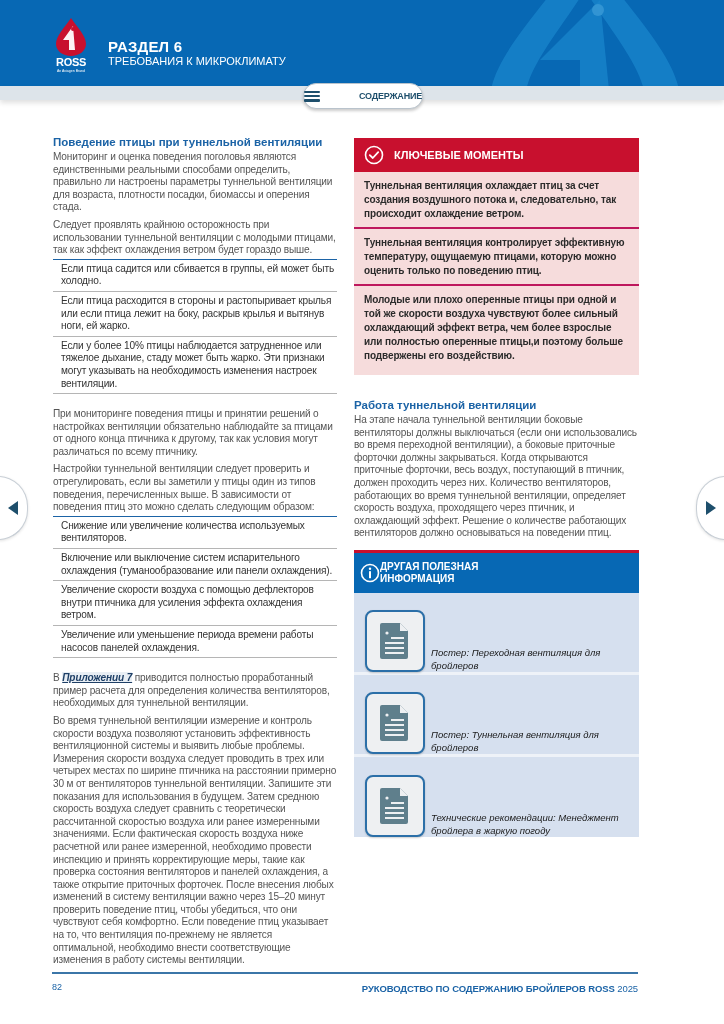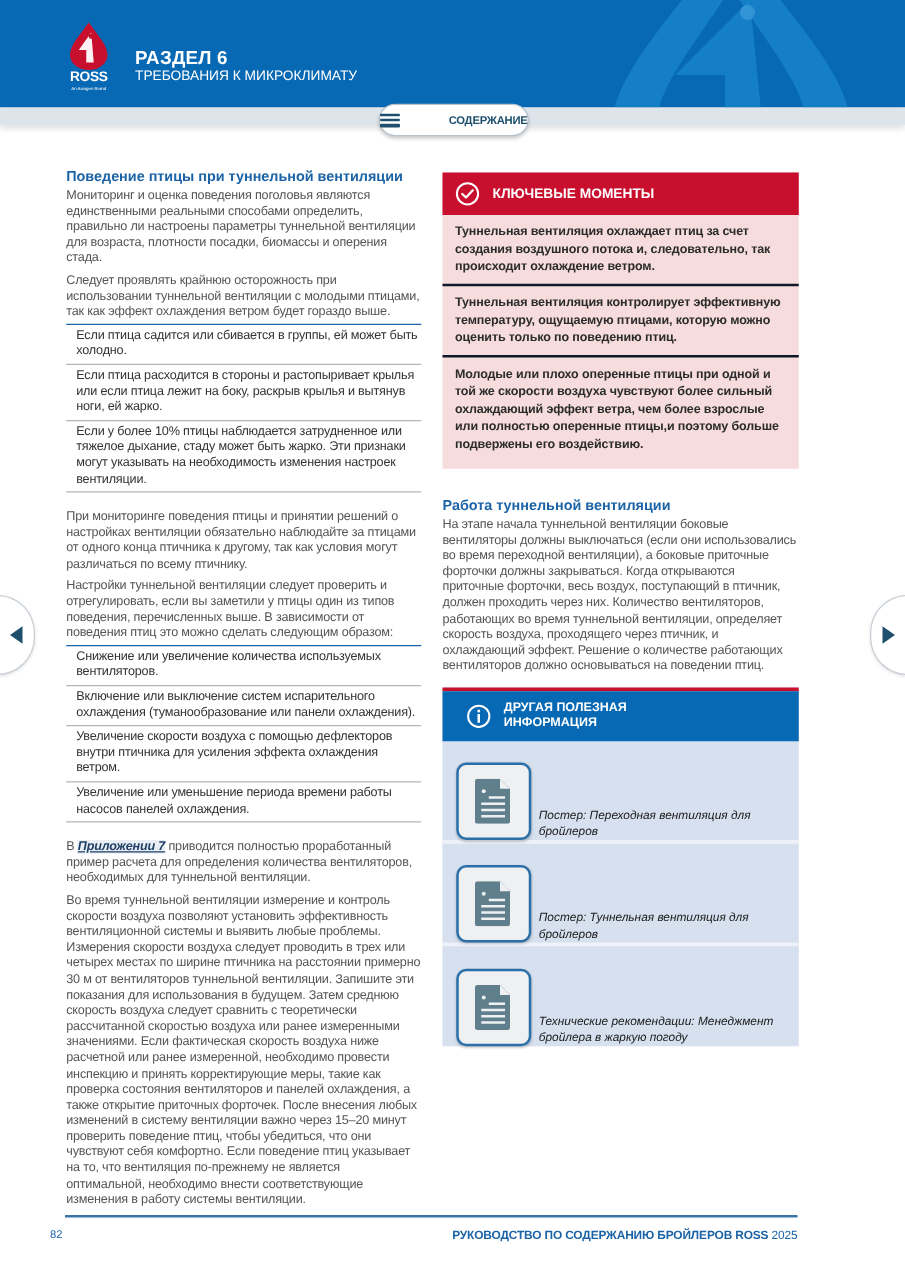--- a/index.html
+++ b/index.html
@@ -28,40 +28,40 @@
   .p.ruled { border-bottom: 1.5px solid #1b63a6; padding-bottom: 2px; margin-bottom: 0; }
   .blist { margin-bottom: 14px; }
   .bitem { font-size: 10.1px; line-height: 12.6px; color: #333; padding: 3px 0 3px 8px; border-bottom: 1px solid #b5b5b5; letter-spacing: -0.15px; }
   .bitem:last-child { border-bottom: 1px solid #b5b5b5; }
   .link-strong { font-weight: bold; font-style: italic; color: #1e3f66; text-decoration: underline; background: #e8eef4; }
 
   .kp-box { width: 285px; background: #f6dcdc; margin-bottom: 24px; }
   .kp-head { background: #c8102e; height: 34px; display: flex; align-items: center; padding-left: 10px; gap: 10px; }
   .kp-icon { width: 20px; height: 20px; }
   .kp-title { color: #fff; font-weight: bold; font-size: 11px; }
-  .kp-item { font-size: 10px; line-height: 14px; font-weight: bold; color: #2b2b2b; padding: 7px 8px 6px 10px; border-bottom: 2px solid #0f172a; letter-spacing: -0.1px; }
+  .kp-item { font-size: 10px; line-height: 14px; font-weight: bold; color: #2b2b2b; padding: 7px 8px 6px 10px; border-bottom: 2px solid #be185d; letter-spacing: -0.1px; }
   .kp-item:last-child { border-bottom: none; padding-bottom: 12px; }
 
   .info-box { width: 285px; margin-top: 10px; border-top: 3px solid #c8102e; background: #d6e0ef; }
-  .info-head { background: #0768b4; height: 40px; display: flex; align-items: center; padding-left: 19px; gap: 10px; }
+  .info-head { background: #0768b4; height: 40px; display: flex; align-items: center; padding-left: 6px; }
   .info-icon { width: 20px; height: 20px; }
   .info-title { color: #fff; font-weight: bold; font-size: 10px; line-height: 11.5px; }
   .info-item { display: flex; align-items: flex-end; height: 82px; padding-left: 11px; border-bottom: 3px solid #eef2f8; cursor: pointer; }
   .info-item:last-child { border-bottom: none; height: 80px; }
   .doc-tile { width: 60px; height: 62px; background: #eef0f2; border: 2px solid #2b6fa8; border-radius: 8px; display: flex; align-items: center; justify-content: center; flex-shrink: 0; box-shadow: 0 1px 2px rgba(0,0,0,0.2); }
   .info-text { font-size: 9.5px; line-height: 13px; font-style: italic; color: #1a1a1a; margin-left: 6px; }
 
   .nav-arrow { position: absolute; top: 476px; width: 30px; height: 64px; background: #fff; border: 1px solid #c8cfd6; cursor: pointer; display: flex; align-items: center; justify-content: center; box-shadow: 0 1px 3px rgba(0,0,0,0.12); }
   .nav-left { left: -2px; border-radius: 0 32px 32px 0; }
   .nav-right { right: -2px; border-radius: 32px 0 0 32px; }
   .tri-left { width: 0; height: 0; border-top: 7px solid transparent; border-bottom: 7px solid transparent; border-right: 10px solid #1e4f6c; }
   .tri-right { width: 0; height: 0; border-top: 7px solid transparent; border-bottom: 7px solid transparent; border-left: 10px solid #1e4f6c; }
 
   .footer-rule { position: absolute; left: 52px; top: 972px; width: 586px; height: 2px; background: #3b76a8; }
-  .page-num { position: absolute; left: 40px; top: 982px; font-size: 9px; color: #1b63a6; }
+  .page-num { position: absolute; left: 52px; top: 982px; font-size: 9px; color: #1b63a6; }
   .footer-title { position: absolute; right: 86px; top: 983px; font-size: 9.5px; color: #1b63a6; font-weight: bold; letter-spacing: -0.1px; }
   .footer-year { font-weight: normal; }
 </style>
 </head>
 <body>
 
 <div class="header">
   <svg class="header-bg-logo" viewBox="0 0 210 110">
     <path d="M105 -40 C60 20 10 70 10 110 L45 110 C45 80 80 40 105 0 C130 40 165 80 165 110 L200 110 C200 70 150 20 105 -40 Z" fill="#1a86cc" opacity="0.75"></path>
     <path d="M120 10 L60 70 L100 70 L100 110 L130 110 Z" fill="#1a86cc" opacity="0.75"></path>

